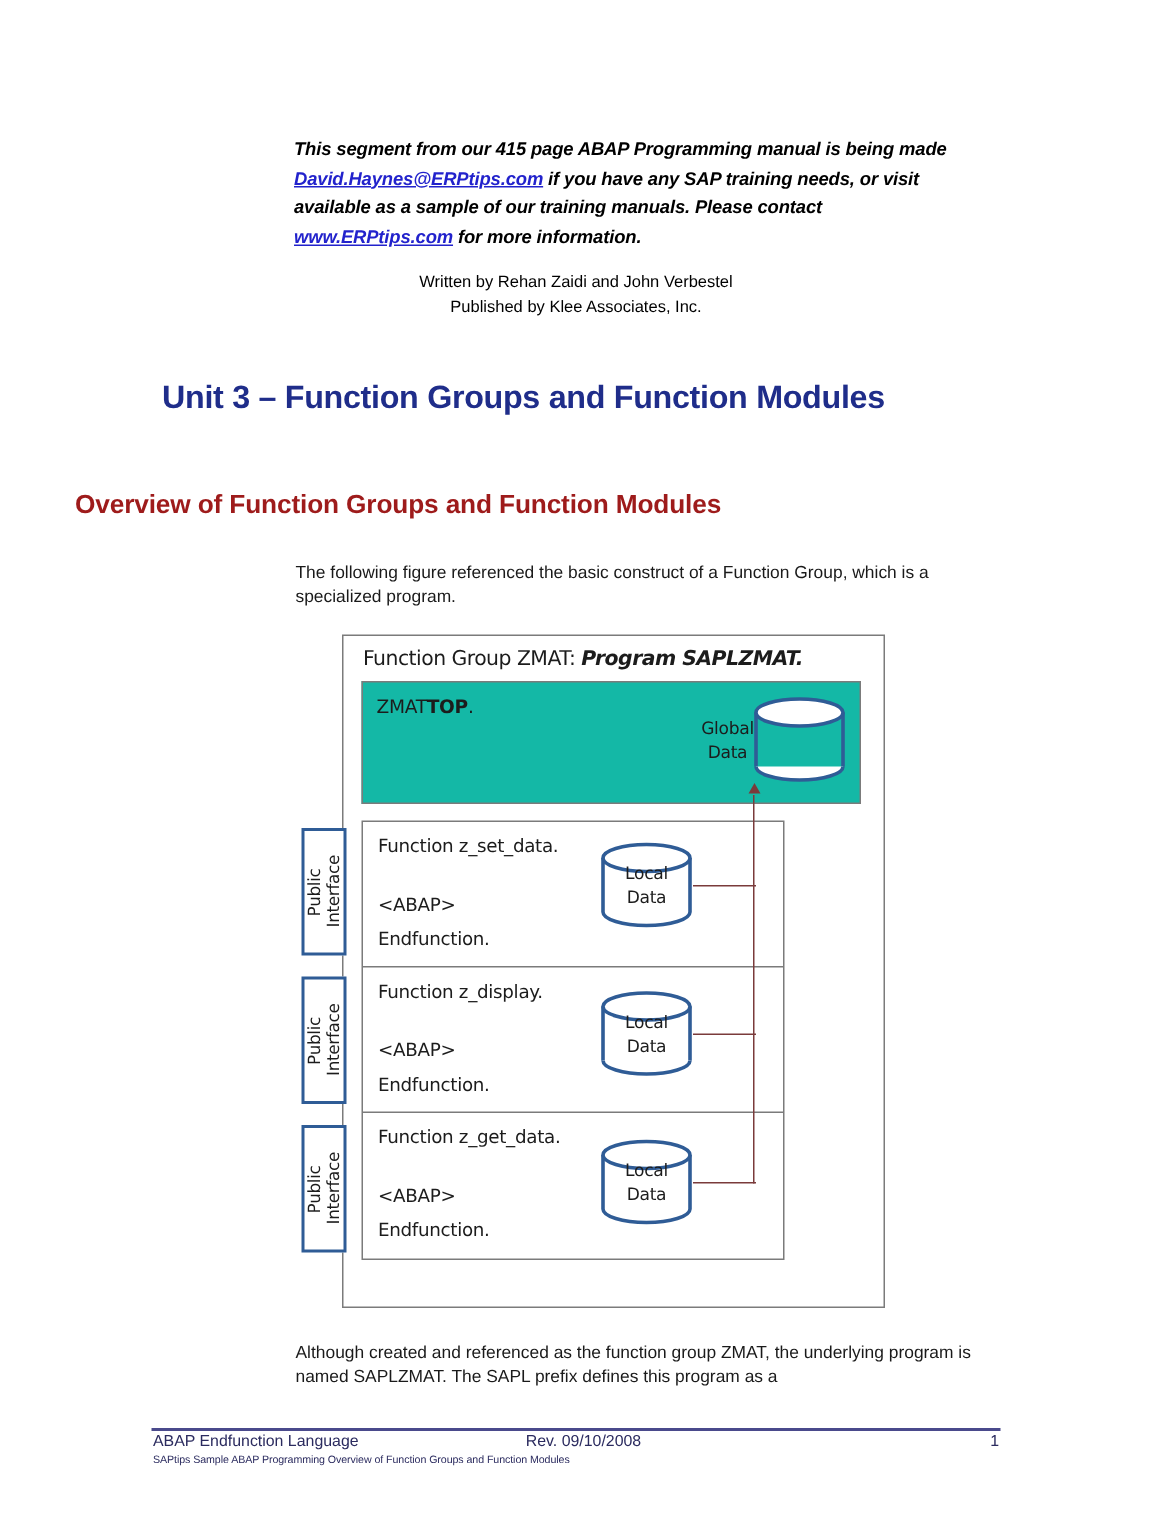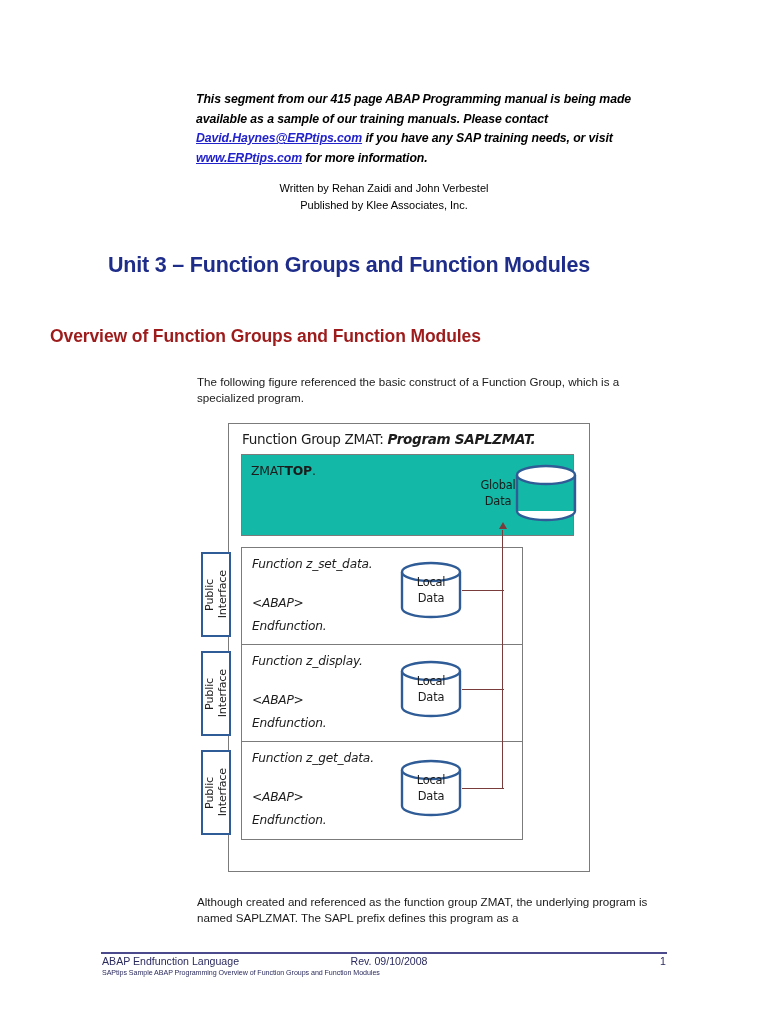--- a/index.html
+++ b/index.html
@@ -162,21 +162,20 @@
     width: 282px;
     border: 1.2px solid #7b7b7b;
     box-sizing: border-box;
     background: #fff;
   }
   .fn-row {
     position: relative;
     height: 97px;
     box-sizing: border-box;
     border-bottom: 1.2px solid #7b7b7b;
-    font-style: italic;
   }
   .fn-row:last-child { border-bottom: none; }
   .fn-line {
     position: absolute;
     left: 10px;
     font-family: "DejaVu Sans", sans-serif;
     font-size: 12.2px;
     color: #1c1c1c;
     letter-spacing: -0.2px;
     white-space: nowrap;
@@ -225,21 +224,21 @@
     left: 0;
     top: 13px;
     width: 62px;
     text-align: center;
     font-family: "DejaVu Sans", sans-serif;
     font-size: 11.4px;
     line-height: 16px;
     color: #1c1c1c;
     letter-spacing: -0.2px;
   }
-  .cyl-global { left: 271px; top: 46px; padding-left: 48px; }
+  .cyl-global { left: 258px; top: 46px; padding-left: 48px; }
   .cyl-local-1 { left: 204px; top: 143px; }
   .cyl-local-2 { left: 204px; top: 242px; }
   .cyl-local-3 { left: 204px; top: 341px; }
 
   
   .conn {
     position: absolute;
     background: #7a3b3b;
   }
   .conn-h { height: 1.4px; }
@@ -301,22 +300,22 @@
     font-size: 7.1px;
     color: #2b2b5f;
     letter-spacing: -0.05px;
   }
 </style>
 </head>
 <body>
 
 <div class="intro">
   <div>This segment from our 415 page ABAP Programming manual is being made</div>
+  <div><span class="lnk">David.Haynes@ERPtips.com</span><span> if you have any SAP training needs, or visit</span></div>
   <div>available as a sample of our training manuals.  Please contact</div>
-  <div><span class="lnk">David.Haynes@ERPtips.com</span><span> if you have any SAP training needs, or visit</span></div>
   <div><span class="lnk">www.ERPtips.com</span><span> for more information.</span></div>
 </div>
 
 <div class="byline">
   <div class="l1">Written by Rehan Zaidi and John Verbestel</div>
   <div class="l2">Published by Klee Associates, Inc.</div>
 </div>
 
 <div class="unit-title">Unit 3 – Function Groups and Function Modules</div>
 <div class="section-title">Overview of Function Groups and Function Modules</div>

